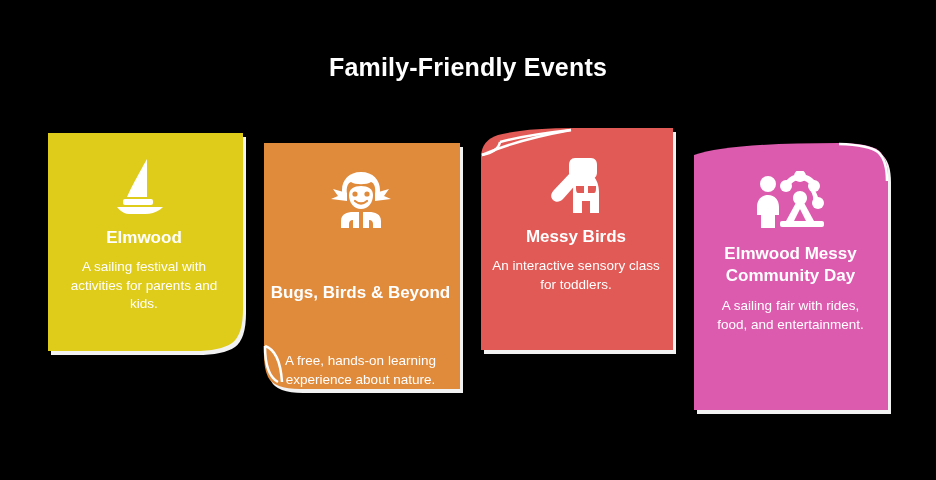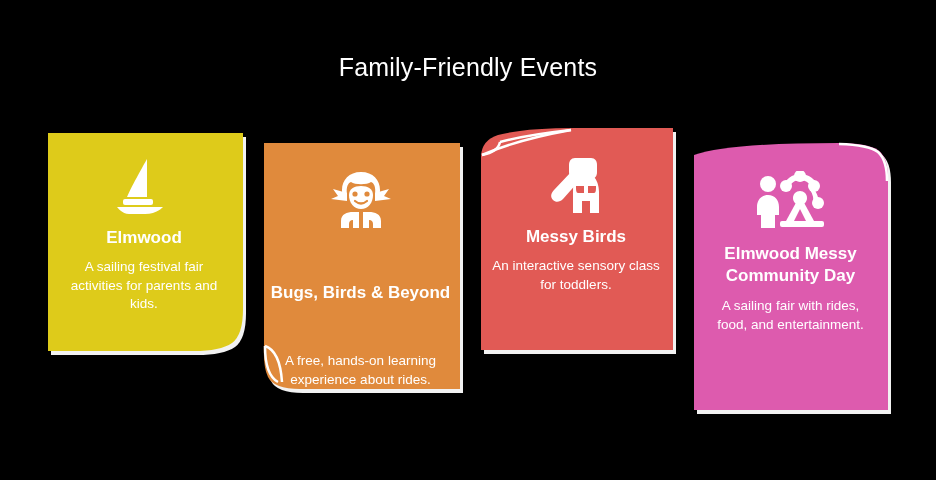--- a/index.html
+++ b/index.html
@@ -15,21 +15,21 @@
     background:#000000;
   }
 
   
   #page-title {
     position:absolute;
     top:50px; left:0; width:936px;
     text-align:center;
     color:#ffffff;
     font-size:25px;
-    font-weight:normal;
+    font-weight:bold;
     letter-spacing:0.2px;
     line-height:34px;
   }
 
   
   .card {
     position:absolute;
     overflow:visible;
   }
   .card-svg {
@@ -98,21 +98,21 @@
       <path d="M4,4 L199,4 L199,180 Q199,206 188,214 Q176,222 150,222 L4,222 Z" fill="#ffffff" transform="translate(3,4)" opacity="0.95"></path>
       <path d="M4,4 L199,4 L199,180 Q199,206 188,214 Q176,222 150,222 L4,222 Z" fill="#DECB1A"></path>
     </svg>
     <div class="card-content">
       <svg class="card-icon" width="62" height="58" viewBox="0 0 62 58">
         <path d="M34,2 C34,2 18,30 14,40 L34,40 Z" fill="#ffffff"></path>
         <rect x="10" y="42" width="30" height="6" rx="2" fill="#ffffff"></rect>
         <path d="M4,50 L50,50 C50,50 44,57 32,57 L16,57 C9,57 4,50 4,50 Z" fill="#ffffff"></path>
       </svg>
       <div class="card-title">Elmwood</div>
-      <div class="card-desc">A sailing festival fair activities for parents and kids.</div>
+      <div class="card-desc">A sailing festival with activities for parents and kids.</div>
     </div>
   </div>
 
   <div class="card" id="card-bugs-birds">
     <svg class="card-svg" width="212" height="262" viewBox="0 0 212 262">
       <path d="M4,4 L200,4 L200,250 L40,250 Q14,250 8,238 Q3,228 4,206 Z" fill="#ffffff" transform="translate(3,4)" opacity="0.95"></path>
       <path d="M4,4 L200,4 L200,250 L40,250 Q14,250 8,238 Q3,228 4,206 Z" fill="#E08A3C"></path>
       <path d="M5,207 Q5,236 18,243" fill="none" stroke="#ffffff" stroke-width="2.5"></path>
       <path d="M5,207 Q20,212 22,243" fill="none" stroke="#ffffff" stroke-width="2.5"></path>
     </svg>
@@ -127,21 +127,21 @@
         <circle cx="38" cy="23" r="2.6" fill="#E08A3C"></circle>
         <path d="M26,30 Q32,35 38,30" fill="none" stroke="#E08A3C" stroke-width="2.2" stroke-linecap="round"></path>
         <path d="M18,22 L4,18 L9,25 L2,28 L18,30 Z" fill="#ffffff"></path>
         <path d="M46,22 L60,18 L55,25 L62,28 L46,30 Z" fill="#ffffff"></path>
         <path d="M12,57 L12,50 C12,43 18,41 24,41 L30,41 L30,57 L24,57 L24,49
                  C21,49 20,51 20,53 L20,57 Z" fill="#ffffff"></path>
         <path d="M52,57 L52,50 C52,43 46,41 40,41 L34,41 L34,57 L40,57 L40,49
                  C43,49 44,51 44,53 L44,57 Z" fill="#ffffff"></path>
       </svg>
       <div class="card-title">Bugs, Birds &amp; Beyond</div>
-      <div class="card-desc">A free, hands-on learning experience about rides.</div>
+      <div class="card-desc">A free, hands-on learning experience about nature.</div>
     </div>
   </div>
 
   <div class="card" id="card-messy-play">
     <svg class="card-svg" width="210" height="236" viewBox="0 0 210 236">
       <path d="M5,30 Q6,14 22,9 Q48,2 100,2 L197,2 L197,224 L5,224 Z" fill="#ffffff" transform="translate(3,4)" opacity="0.95"></path>
       <path d="M5,30 Q6,14 22,9 Q48,2 100,2 L197,2 L197,224 L5,224 Z" fill="#E15A55"></path>
       <path d="M6,29 Q40,14 95,4" fill="none" stroke="#ffffff" stroke-width="2.5"></path>
       <path d="M6,29 Q22,26 24,16" fill="none" stroke="#ffffff" stroke-width="2.5"></path>
       <path d="M24,16 Q50,9 95,4" fill="none" stroke="#ffffff" stroke-width="2.5"></path>

